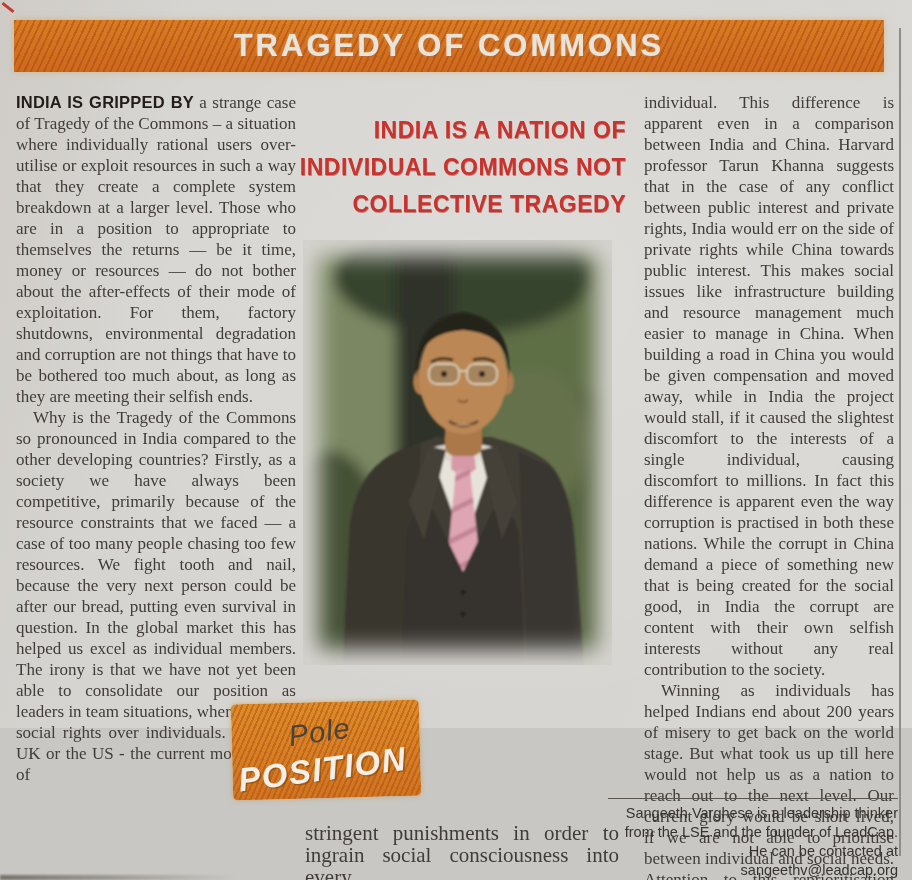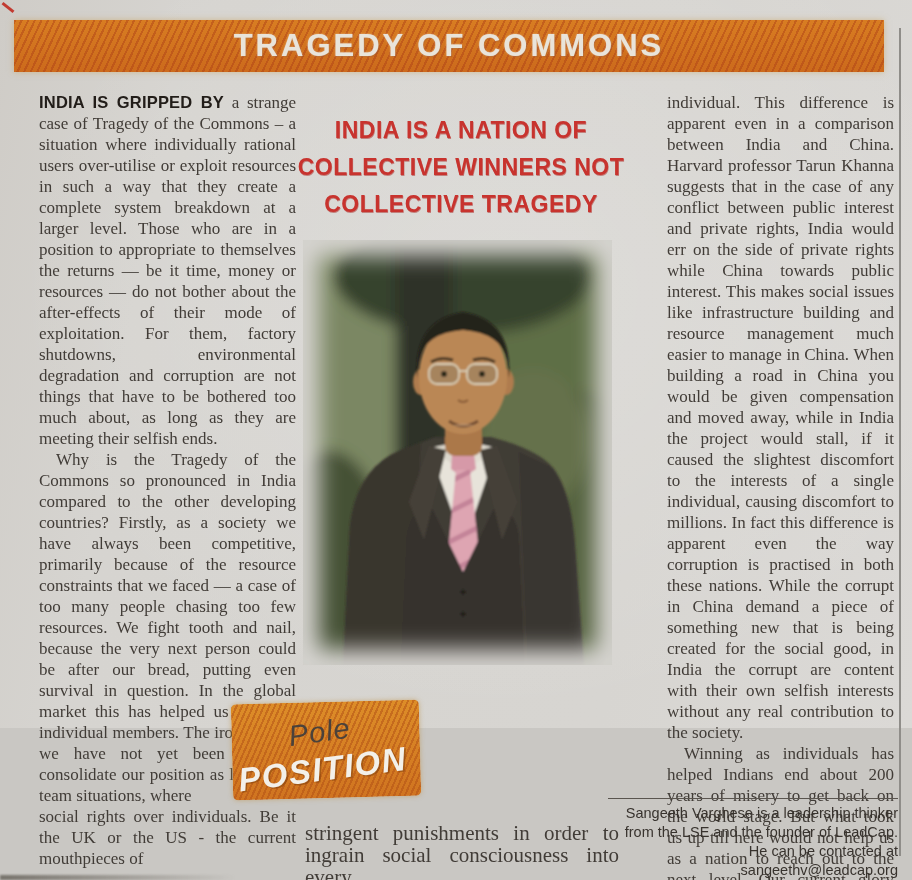--- a/index.html
+++ b/index.html
@@ -24,34 +24,34 @@
       linear-gradient(#d87d22, #cc6a1c);
     display:flex; align-items:center; justify-content:center;
     box-shadow:0 0 6px rgba(200,160,90,0.55);
   }
   .banner h1{
     font-family:"Liberation Sans", sans-serif;
     font-size:31px; font-weight:bold; letter-spacing:3px;
     color:#e9e4da; text-shadow:0 0 2px rgba(255,248,235,0.55), 1px 1px 1px rgba(120,50,10,0.35);
   }
   
-  .col p{ text-align:justify; font-size:17px; line-height:21px;margin-left:23px; }
+  .col p{ text-align:justify; font-size:17px; line-height:21px; }
   .indent{ text-indent:17px; }
   .lead-bold{
     font-family:"Liberation Sans", sans-serif;
     font-weight:bold; font-size:16.5px; color:#221d19; letter-spacing:0.2px;
   }
   
   .col-left{ position:absolute; left:16px; top:92px; width:280px; }
   .col-left .narrow{ width:212px; }
   .col-right{ position:absolute; left:644px; top:92px; width:250px; }
   
   .headline{
     position:absolute; left:296px; top:112px; width:330px;
-    text-align:center; font-family:"Liberation Sans", sans-serif;
+    text-align:right; font-family:"Liberation Sans", sans-serif;
     font-weight:800; font-size:23px; line-height:37px; letter-spacing:0.5px;
     color:#c8332e; text-shadow:0.5px 0.5px 0 rgba(170,40,35,0.5);
   }
   
   .photo{
     position:absolute; left:303px; top:240px; width:309px; height:425px;
     overflow:hidden;
   }
   .photo svg{ display:block; width:100%; height:100%; }
   .photo .fade{
@@ -126,21 +126,21 @@
   </div>
 
   <div class="col col-left">
     <p><span class="lead-bold">INDIA IS GRIPPED BY</span><span> a strange case of Tragedy of the Commons – a situation where individually rational users over-utilise or exploit resources in such a way that they create a complete system breakdown at a larger level. Those who are in a position to appropriate to themselves the returns — be it time, money or resources — do not bother about the after-effects of their mode of exploitation. For them, factory shutdowns, environmental degradation and corruption are not things that have to be bothered too much about, as long as they are meeting their selfish ends.</span></p>
     <p class="indent">Why is the Tragedy of the Commons so pronounced in India compared to the other developing countries? Firstly, as a society we have always been competitive, primarily because of the resource constraints that we faced — a case of too many people chasing too few resources. We fight tooth and nail, because the very next person could be after our bread, putting even survival in question. In the global market this has helped us excel as individual members. The irony is that we have not yet been able to consolidate our position as leaders in team situations, where</p>
     <p>social rights over individuals. Be it the UK or the US - the current mouthpieces of</p>
   </div>
 
   <div class="headline">
     <div>INDIA IS A NATION OF</div>
-    <div>COLLECTIVE WINNERS NOT</div>
+    <div>INDIVIDUAL COMMONS NOT</div>
     <div>COLLECTIVE TRAGEDY</div>
   </div>
 
   <div class="photo" title="Portrait of a man wearing glasses, dark three-piece suit, white shirt and pink striped tie, standing outdoors against green foliage">
     <svg viewBox="0 0 309 425" preserveAspectRatio="none">
       <defs>
         <filter id="bgBlur" x="-20%" y="-20%" width="140%" height="140%">
             <feGaussianBlur stdDeviation="7"></feGaussianBlur>
           </filter>
         <filter id="softBlur" x="-20%" y="-20%" width="140%" height="140%">

